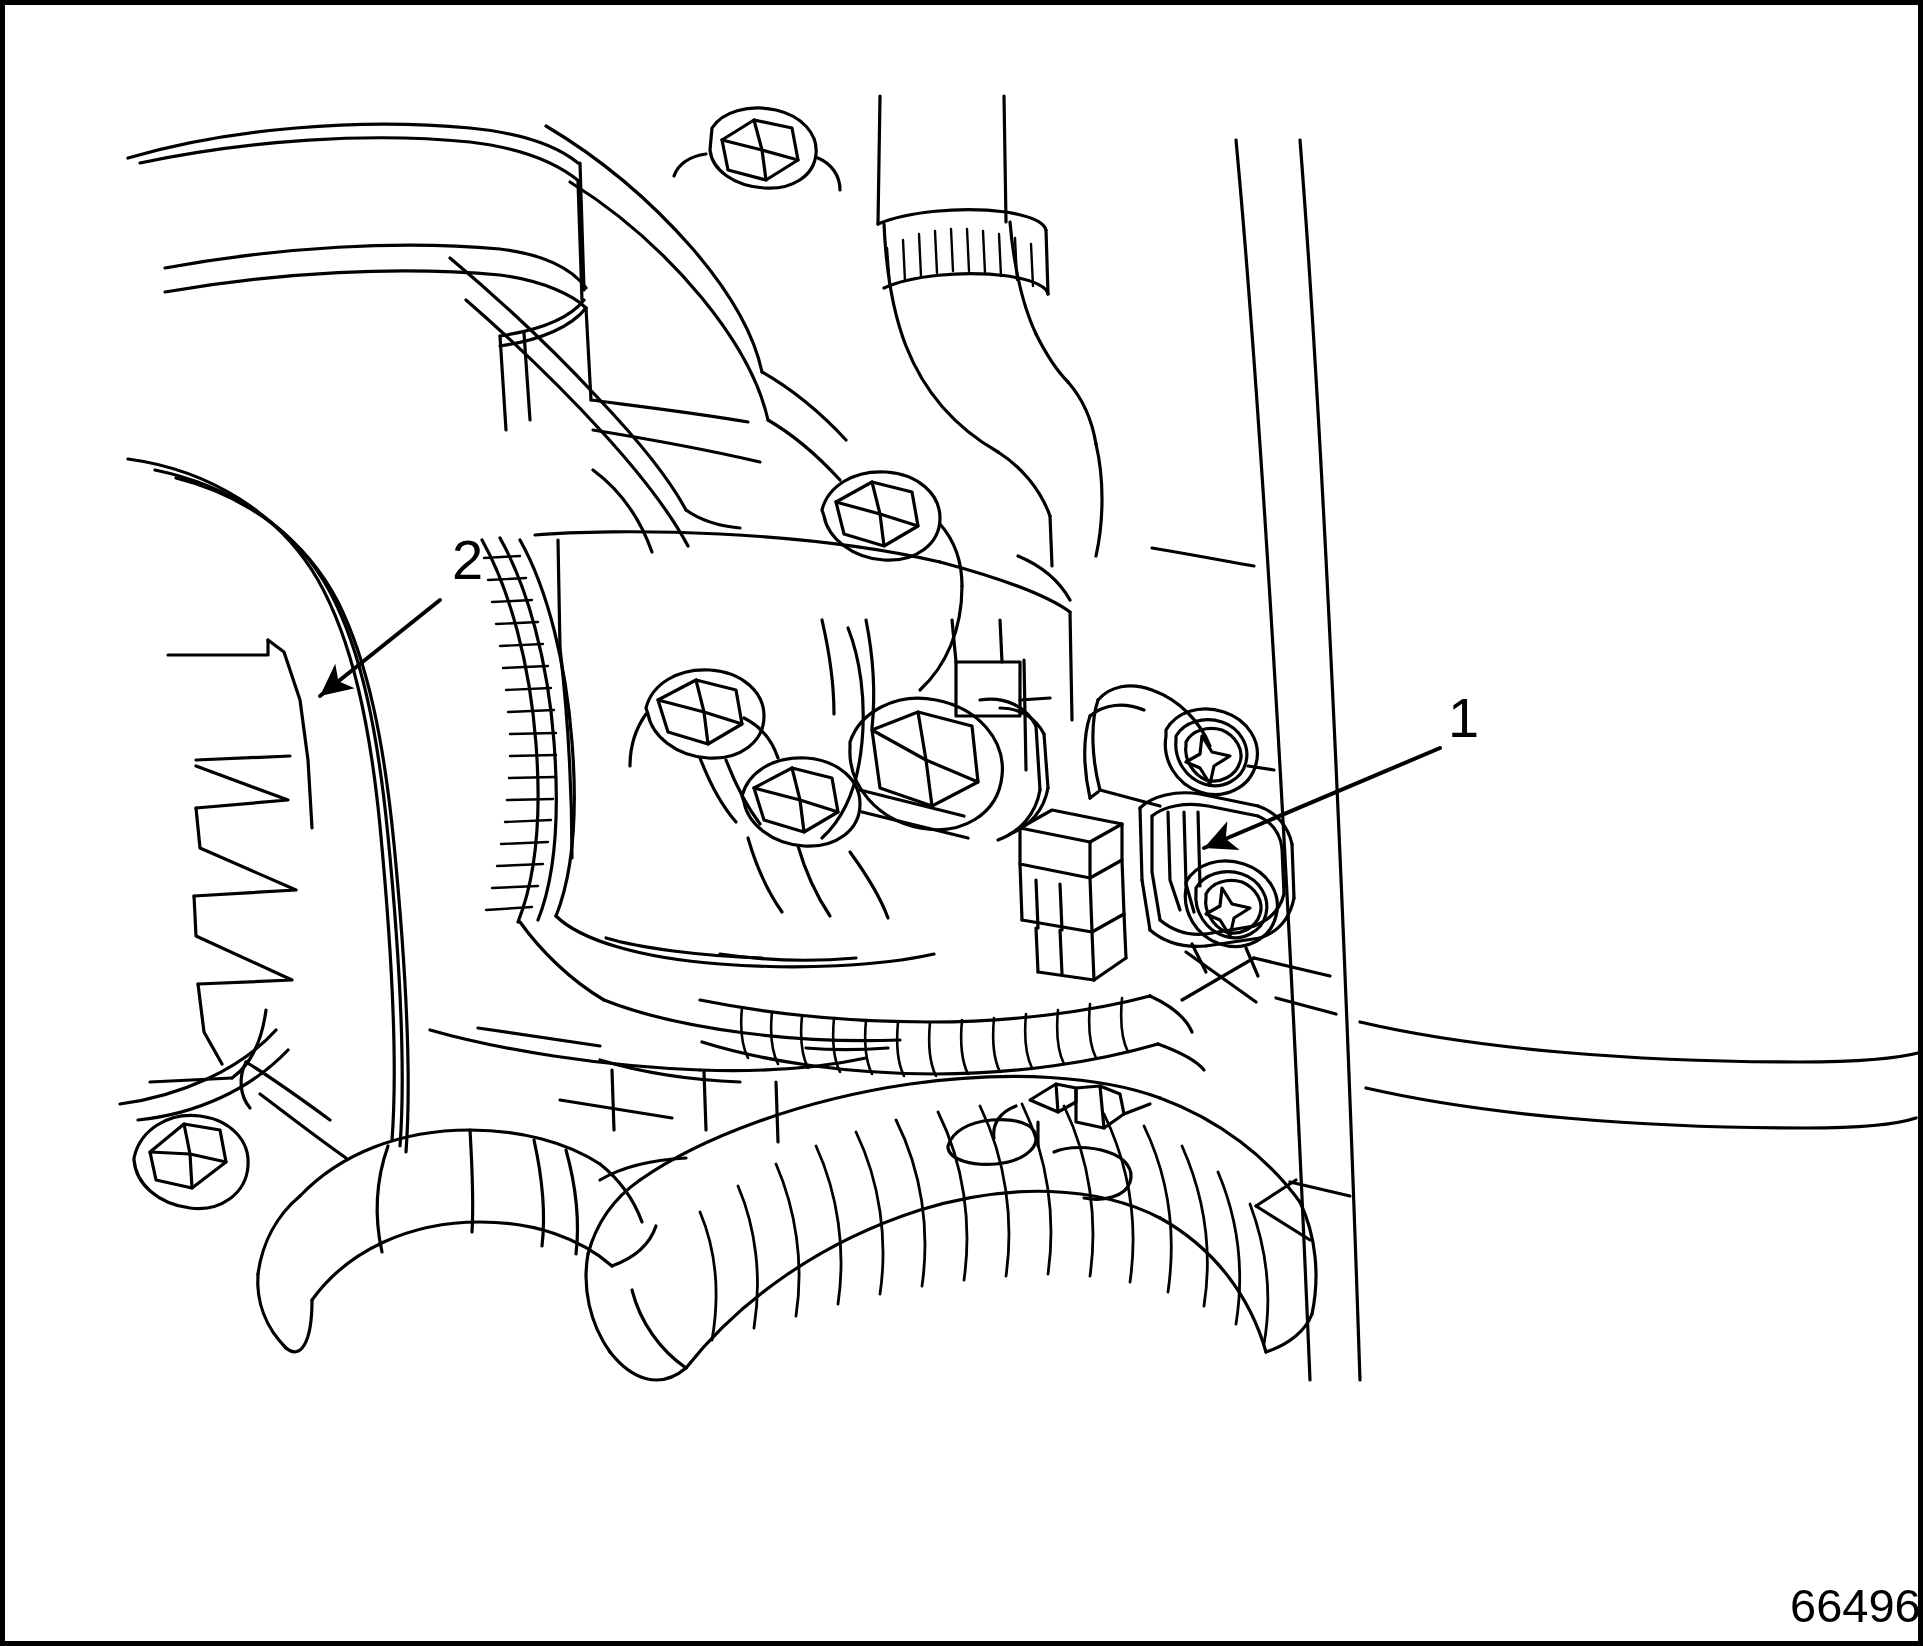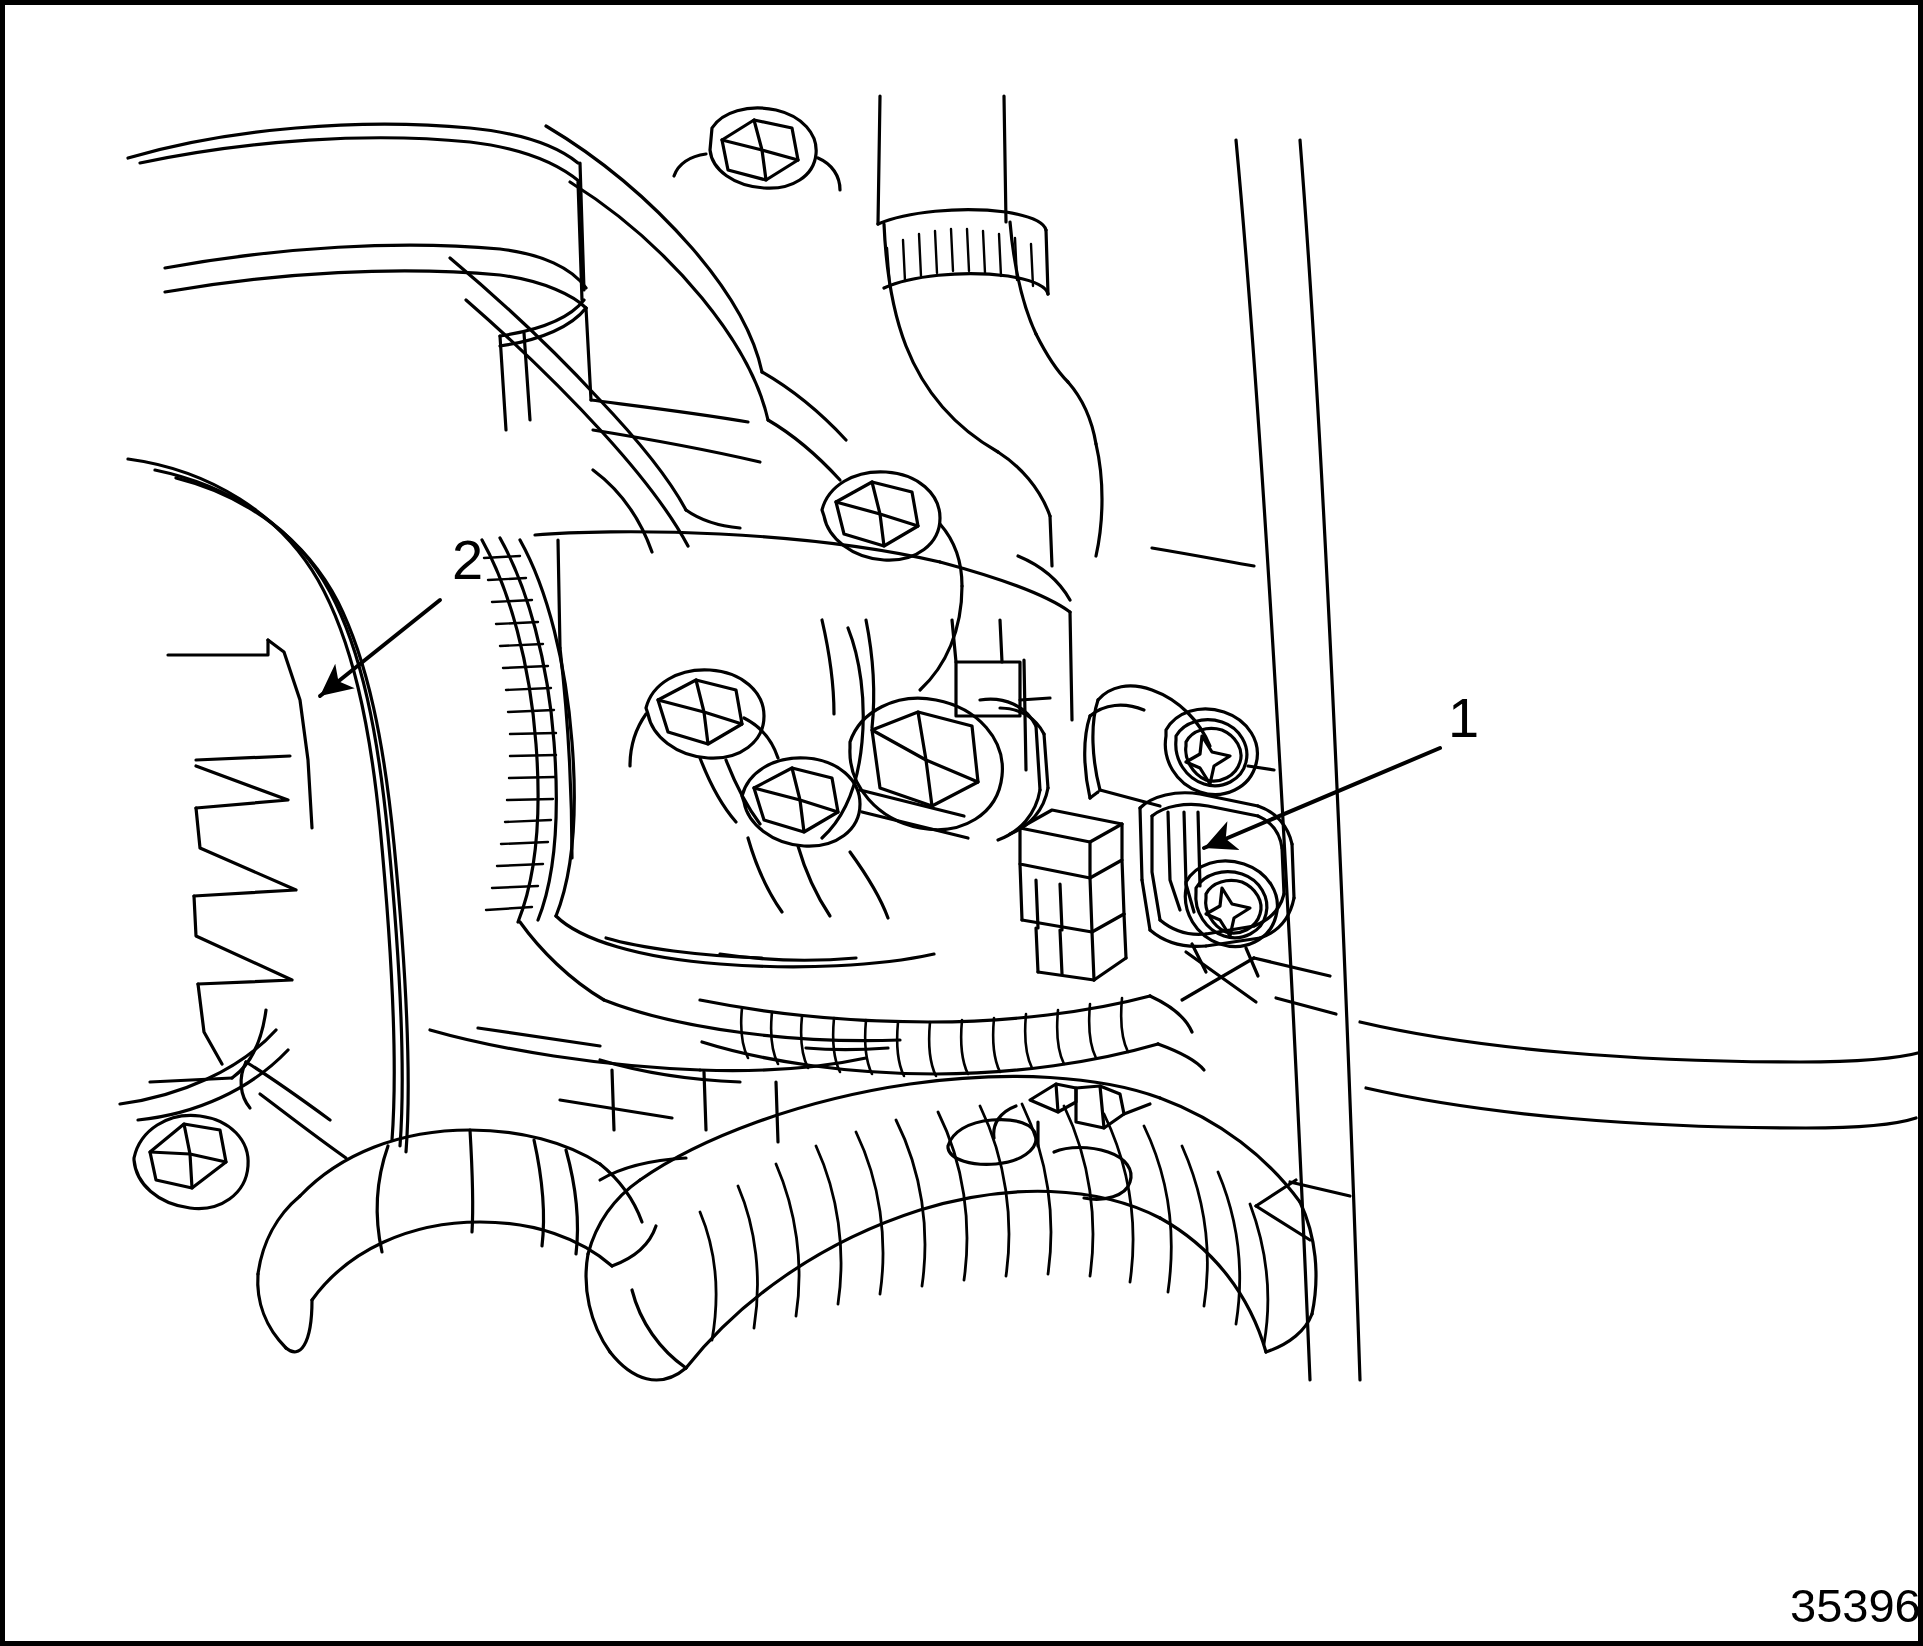--- a/index.html
+++ b/index.html
@@ -454,17 +454,17 @@
         <line x1="440" y1="600" x2="320" y2="696" marker-end="url(#arrowhead)"></line>
       </g>
 
     </g>
   </svg>
 
   <div id="label-2" class="callout-label">2</div>
 
   <div id="label-1" class="callout-label">1</div>
 
-  <div id="figure-id">35396</div>
+  <div id="figure-id">66496</div>
 
   <div id="frame-border"></div>
 
 </div>
 
 </body></html>

